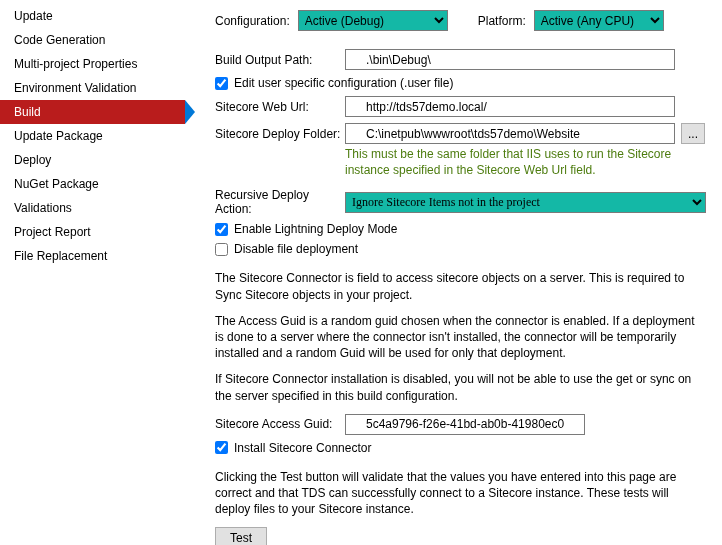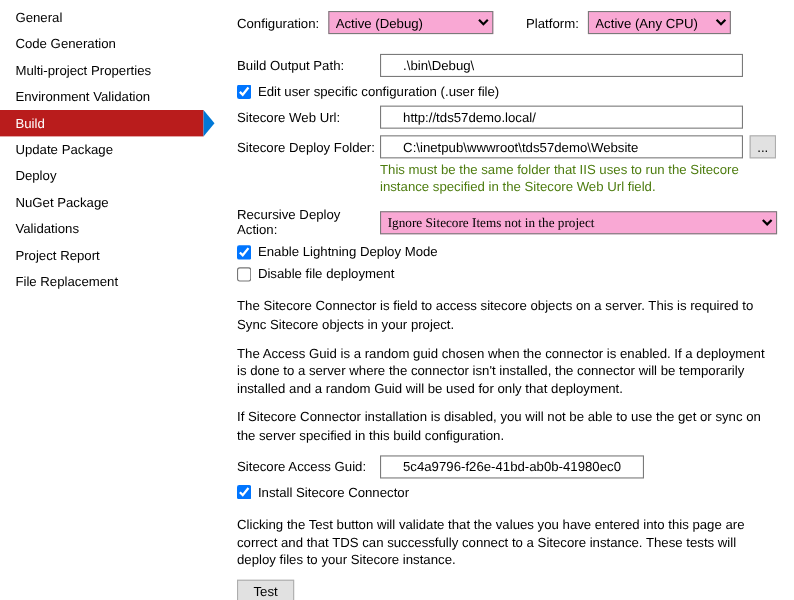--- a/index.html
+++ b/index.html
@@ -6,35 +6,35 @@
 body { font-family: "Segoe UI", Tahoma, sans-serif; font-size: 12px; color: #000; background: #fff; width: 722px; height: 545px; overflow: hidden; display: flex; }
 .sidebar { width: 185px; background: #fff; padding-top: 4px; }
 .sidebar-item { padding: 5px 10px 5px 14px; cursor: pointer; font-size: 12px; position: relative; }
 .sidebar-item.selected { background: #b91c1c; color: #fff; }
 .sidebar-item.selected::after { content: ""; position: absolute; right: -10px; top: 0; width: 0; height: 0; border-top: 12px solid transparent; border-bottom: 12px solid transparent; border-left: 10px solid #0078d7; }
 .main { flex: 1; padding: 10px 16px 10px 30px; overflow-y: auto; }
 .row { display: flex; align-items: center; margin-bottom: 6px; }
 .row.top { margin-bottom: 18px; }
 .label { font-size: 12px; }
 .label-col { width: 130px; flex-shrink: 0; }
-select { font-family: inherit; font-size: 12px; border: 1px solid #7a7a7a; background: #f9a8d4; height: 21px; padding: 0 2px; }
+select { font-family: inherit; font-size: 12px; border: 1px solid #7a7a7a; background: #14b8a6; height: 21px; padding: 0 2px; }
 input[type="text"] { font-family: inherit; font-size: 12px; border: 1px solid #7a7a7a; height: 21px; padding: 2px 20px; background: #fff; }
 .chk-row { display: flex; align-items: center; margin-bottom: 6px; }
 .chk-row input[type="checkbox"] { margin-right: 6px; width: 13px; height: 13px; }
 .hint { font-size: 12px; margin-left: 130px; margin-bottom: 10px; margin-top: 2px; color: #4d7c0f; line-height: 1.35; }
 .para { font-size: 12px; margin-bottom: 10px; line-height: 1.35; }
 .browse-btn { width: 24px; height: 21px; border: 1px solid #adadad; background: #e1e1e1; font-size: 12px; margin-left: 6px; cursor: pointer; }
 .btn { border: 1px solid #adadad; background: #e1e1e1; font-family: inherit; font-size: 12px; padding: 3px 14px; cursor: pointer; }
 .gap { height: 8px; }
 </style>
 </head>
 <body>
 
 <div class="sidebar">
-  <div class="sidebar-item">General</div>
+  <div class="sidebar-item">Update</div>
   <div class="sidebar-item">Code Generation</div>
   <div class="sidebar-item">Multi-project Properties</div>
   <div class="sidebar-item">Environment Validation</div>
   <div class="sidebar-item selected">Build</div>
   <div class="sidebar-item">Update Package</div>
   <div class="sidebar-item">Deploy</div>
   <div class="sidebar-item">NuGet Package</div>
   <div class="sidebar-item">Validations</div>
   <div class="sidebar-item">Project Report</div>
   <div class="sidebar-item">File Replacement</div>

